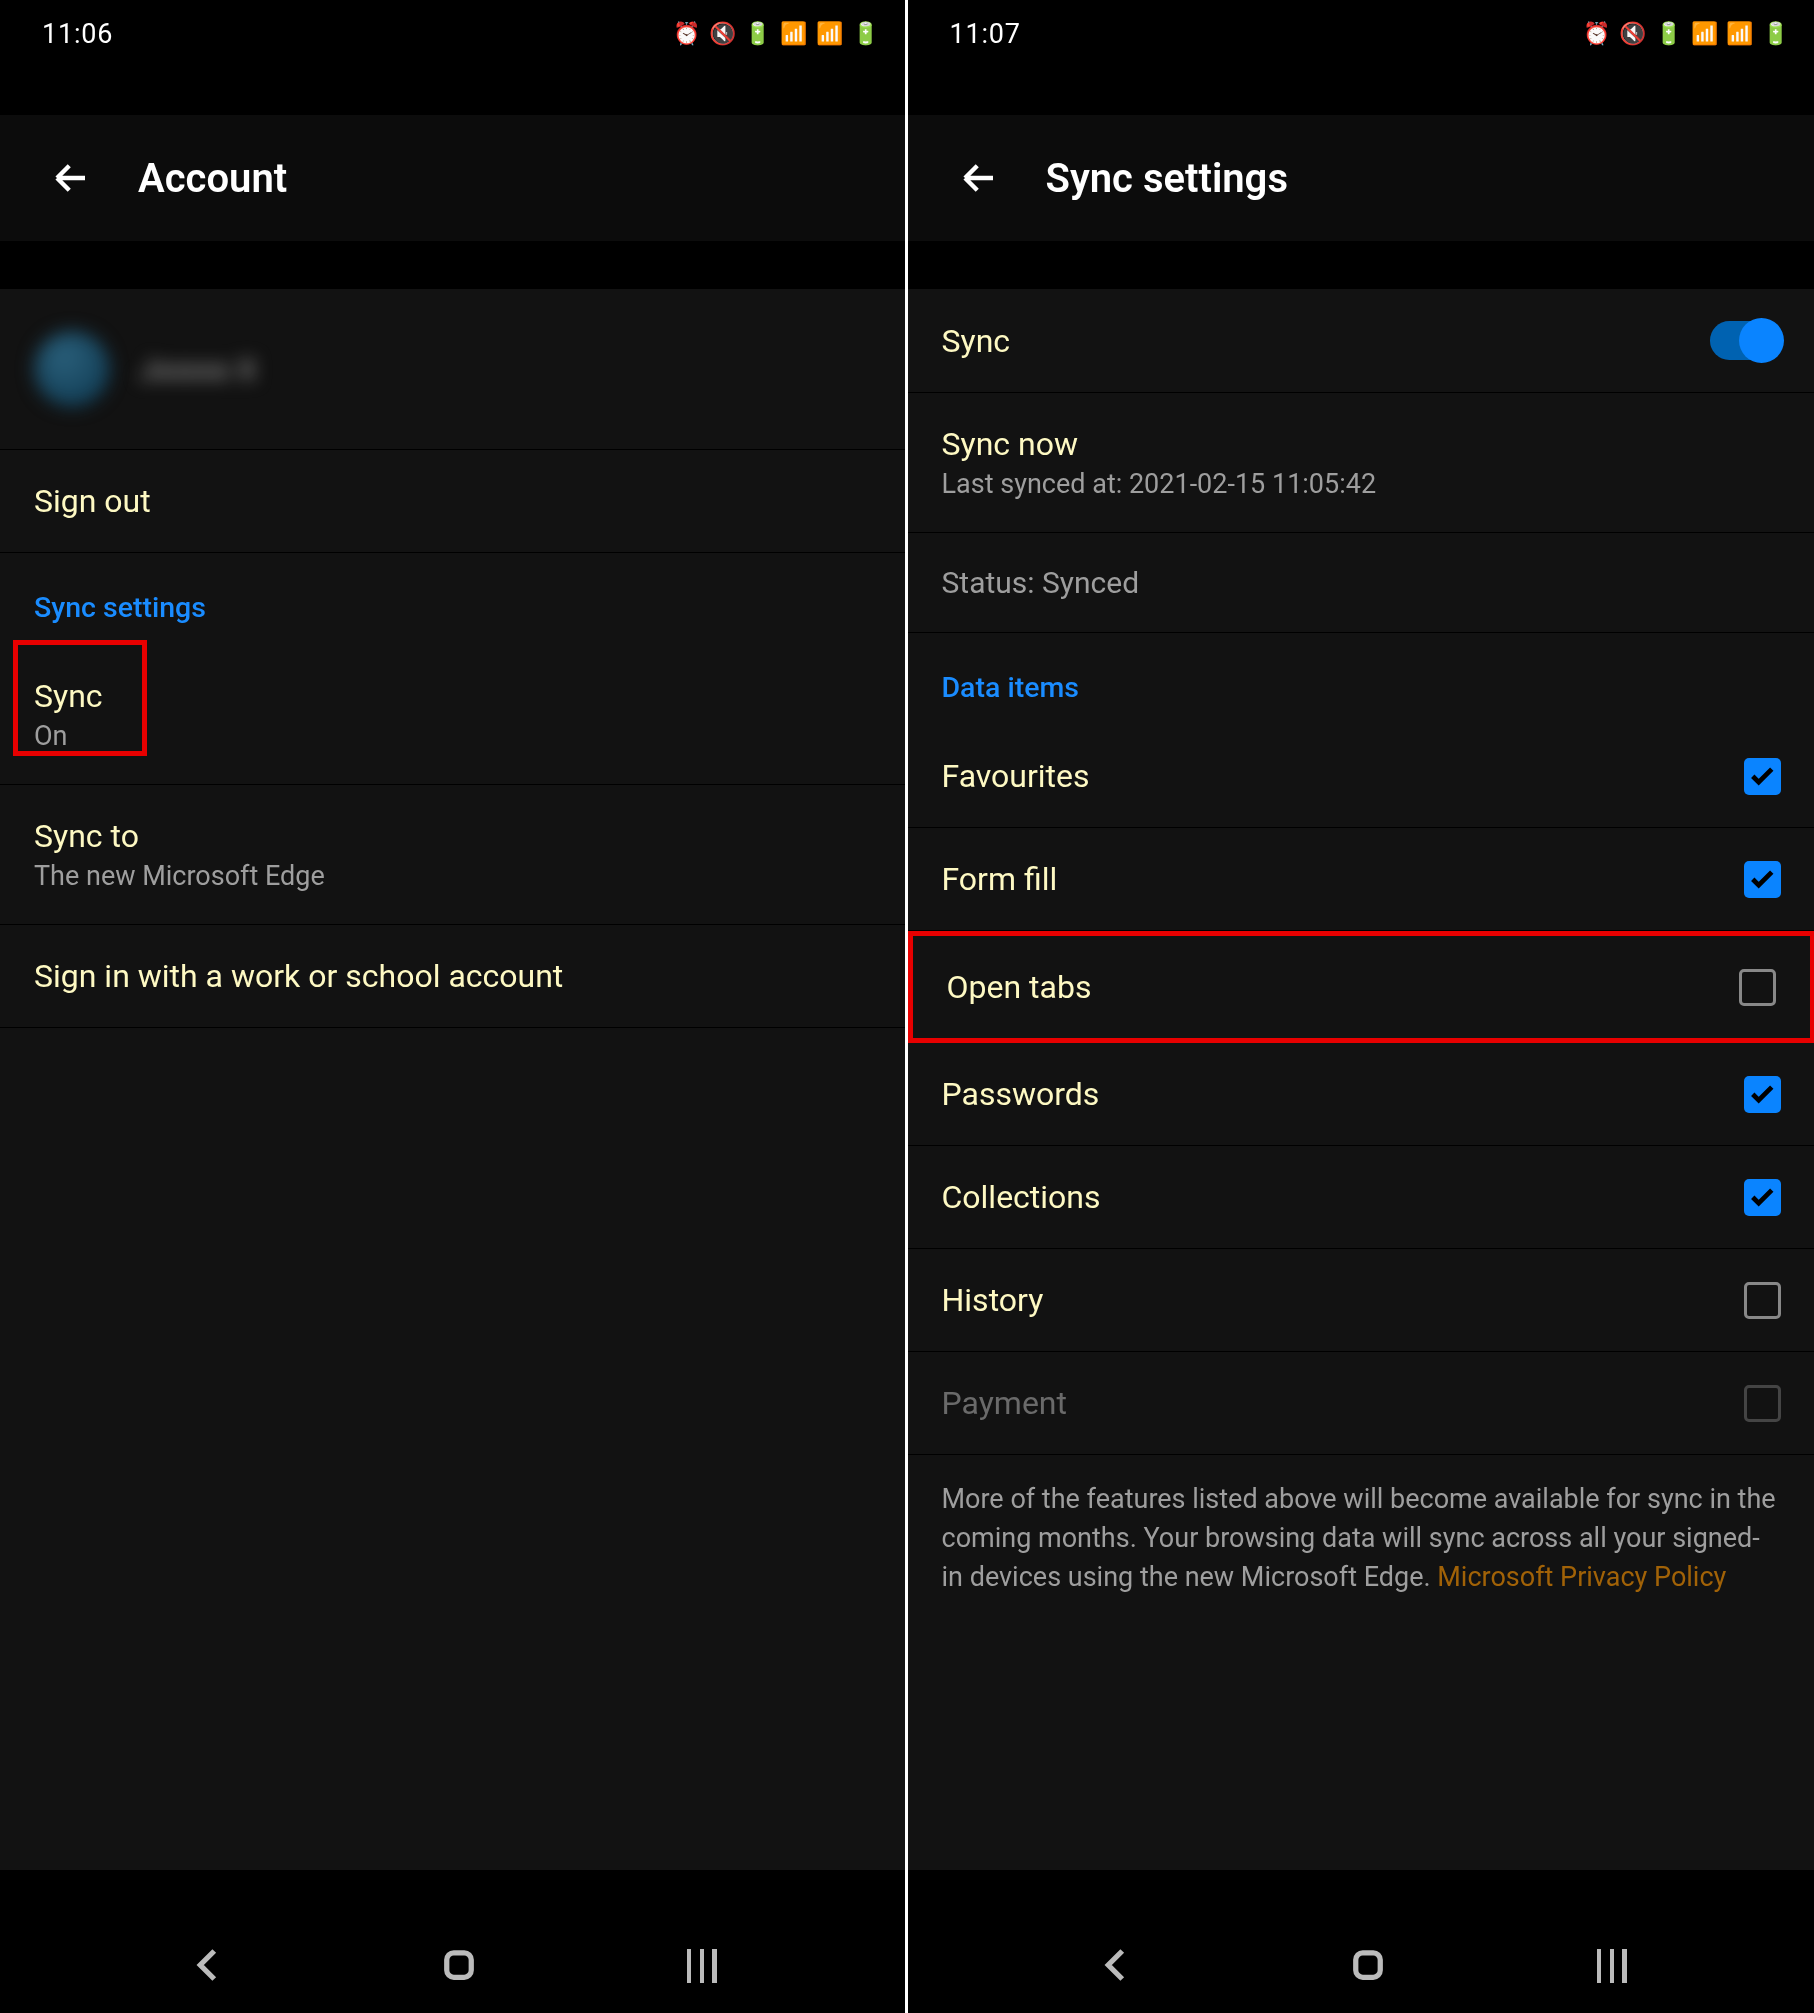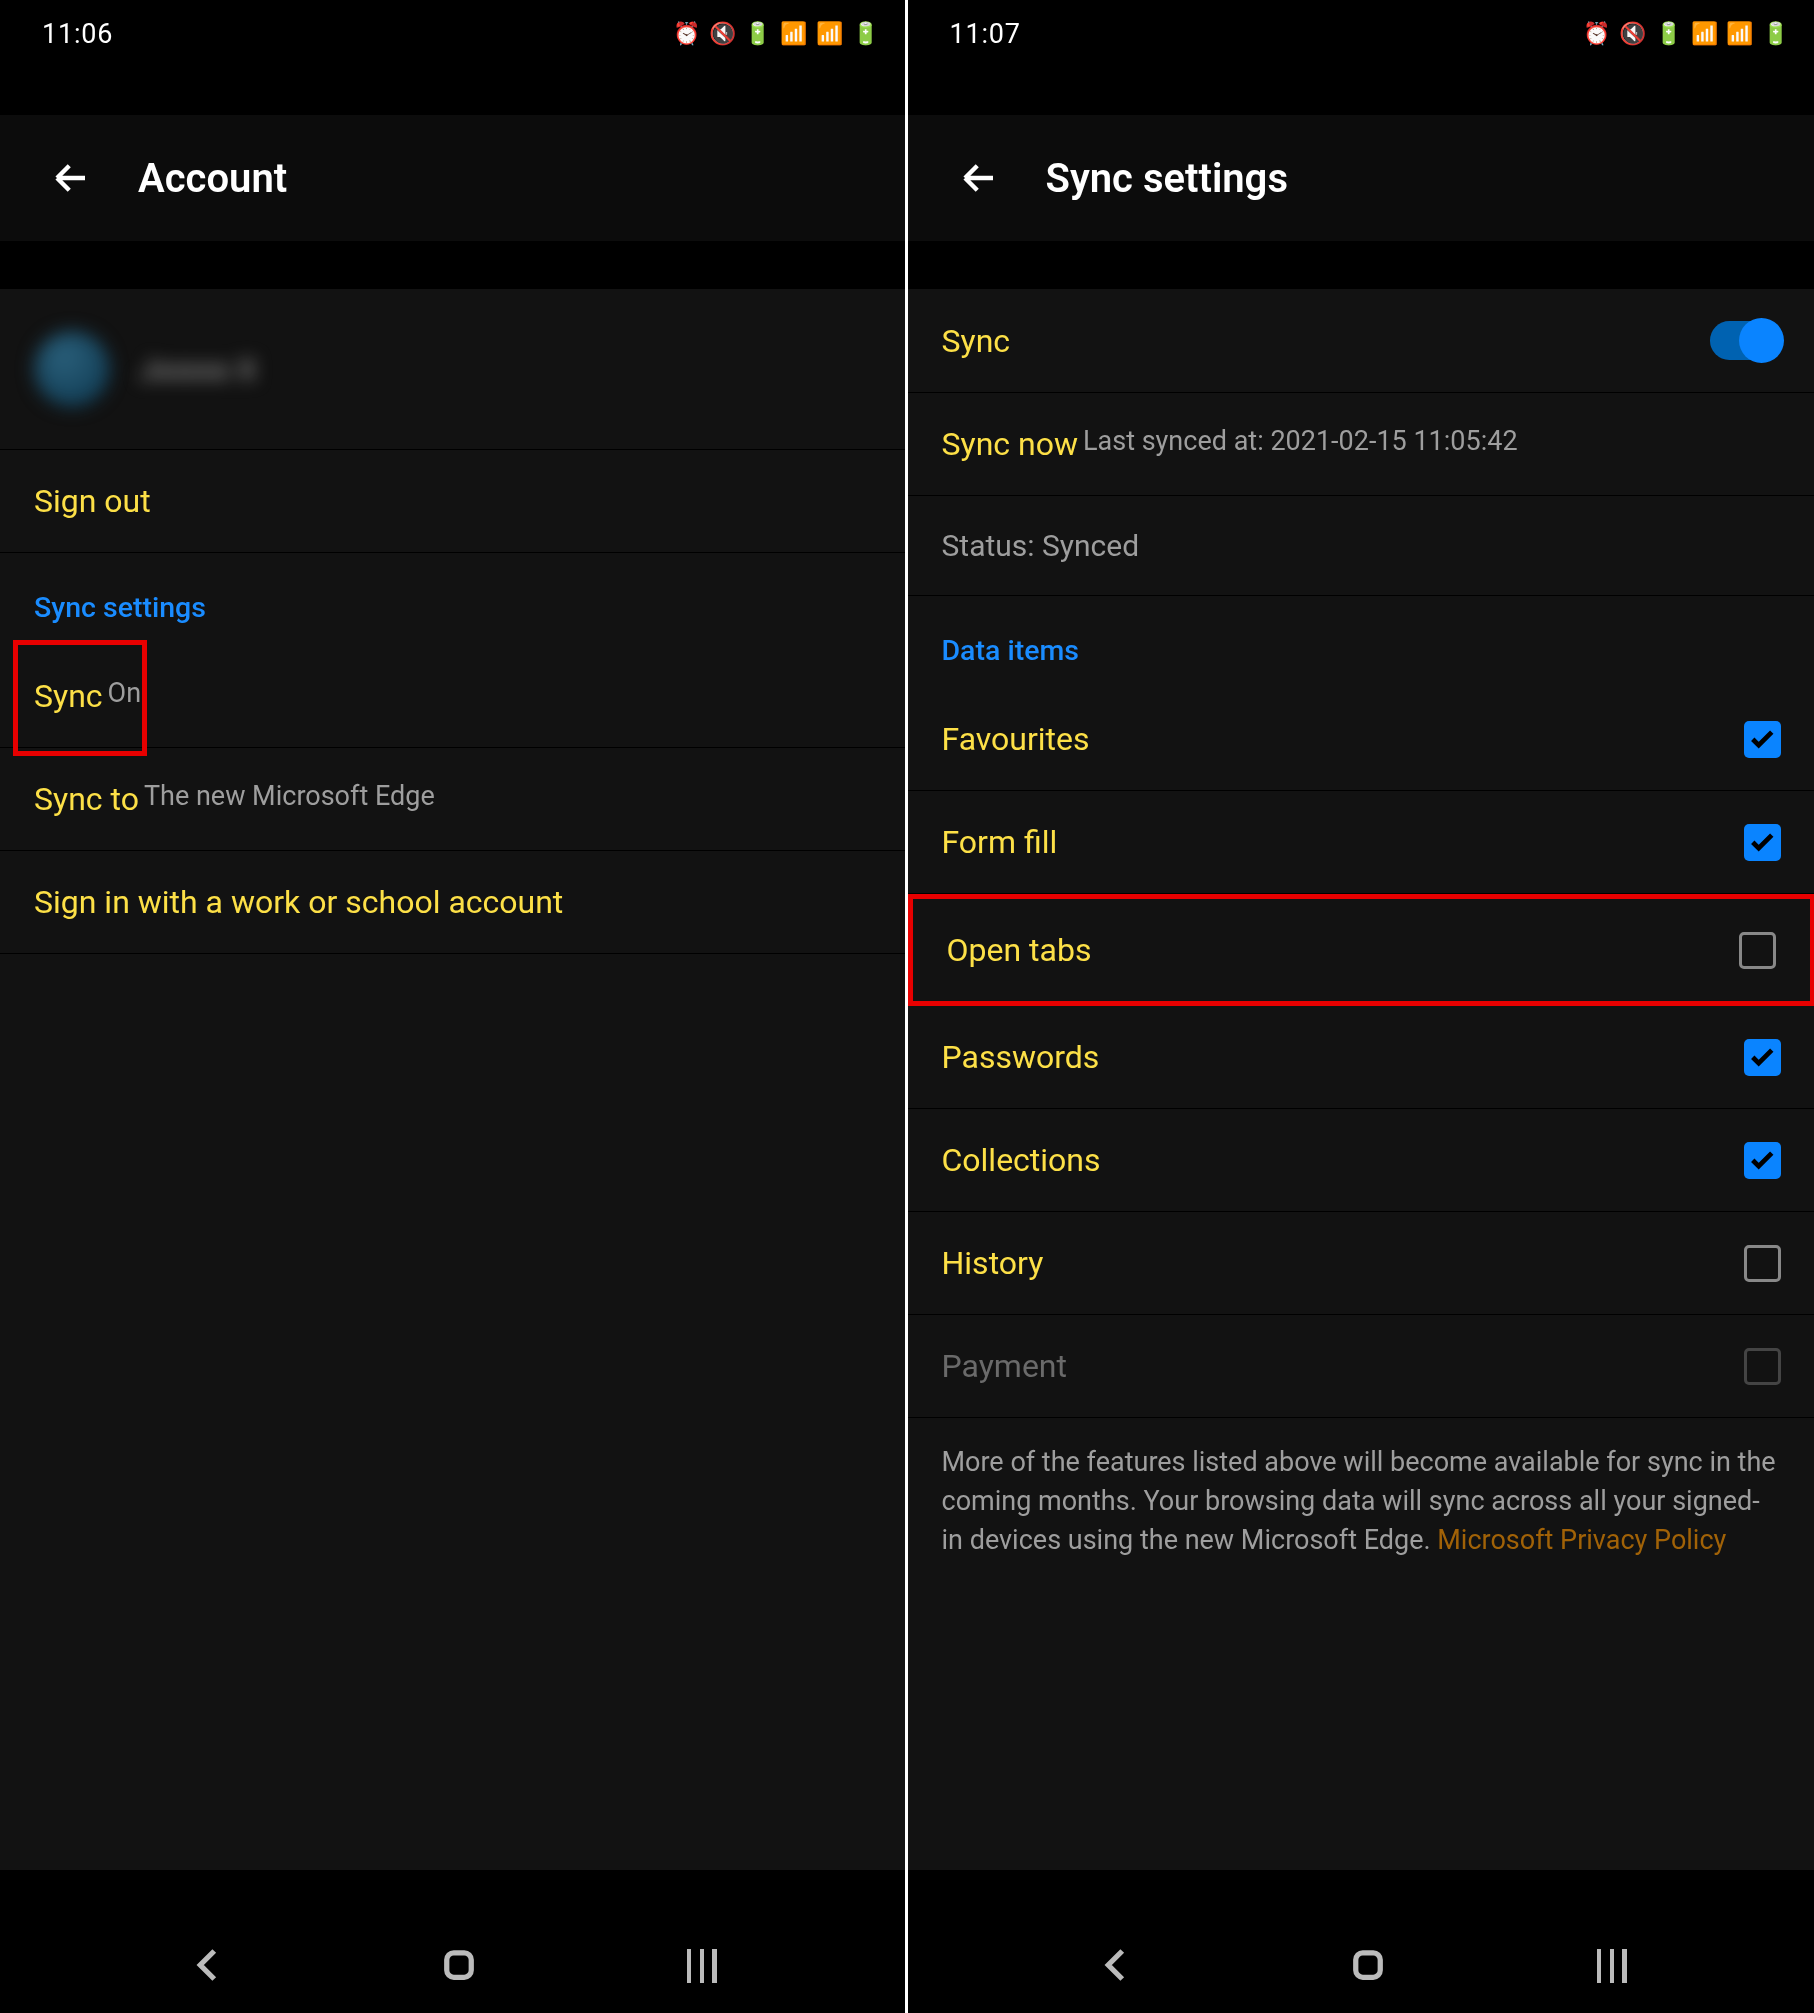--- a/index.html
+++ b/index.html
@@ -24,22 +24,22 @@
   .content { flex: 1; background: #121212; overflow: hidden; }
   .divider { height: 0.8px; background: #000; }
   
   
   .account-row { display: flex; align-items: center; padding: 42px 34px; gap: 29px; }
   .avatar { width: 76px; height: 76px; border-radius: 50%; background: radial-gradient(circle at 40% 35%, #2a5f7a, #0a334a); filter: blur(8.4px); }
   .account-name { color: #aaa; font-size: 30px; filter: blur(8.4px); }
   
   
   .row { padding: 32px 34px; display: flex; align-items: center; justify-content: space-between; border-bottom: 0.8px solid #000; }
-  .row-col { display: flex; flex-direction: row; gap: 5px; flex: 1; }
-  .row-title { color: #fde047; font-size: 32px; font-weight: 400; }
+  .row-col { display: flex; flex-direction: column; gap: 5px; flex: 1; }
+  .row-title { color: #fef9c3; font-size: 32px; font-weight: 400; }
   .row-sub { color: #9e9e9e; font-size: 27px; }
   .row-disabled .row-title { color: #6a6a6a; }
   
   
   .section-header { color: #1a8cff; font-size: 28.5px; font-weight: 500; padding: 38px 34px 21px; background: #121212; }
   
   
   .highlight { border: 5px solid #e80000; }
   .highlight-box { position: absolute; border: 5px solid #e80000; pointer-events: none; }
   

